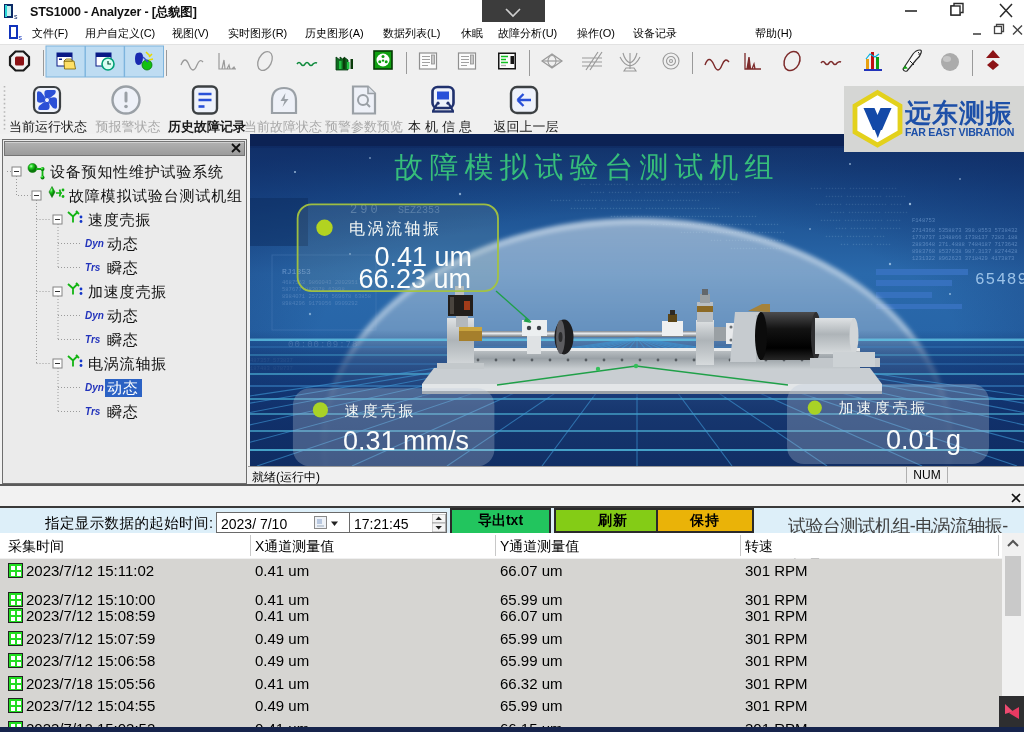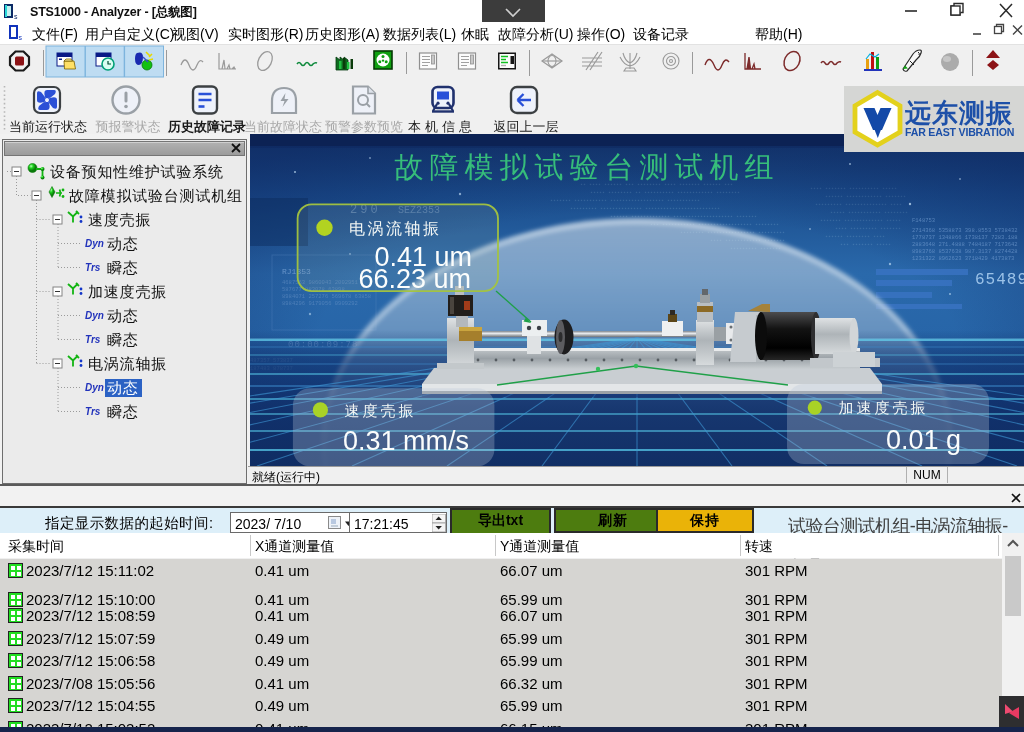--- a/index.html
+++ b/index.html
@@ -34,21 +34,21 @@
   <rect x="52" y="6" width="9" height="9" fill="#fff" stroke="#2a2a2a" stroke-width="1.4"></rect>
   <path d="M101 4 l12 13 M113 4 l-12 13" stroke="#2a2a2a" stroke-width="1.5"></path>
 </svg>
 
 <div class="abs" style="left:0;top:22px;width:1024px;height:22px;background:#ffffff;"></div>
 <svg class="abs" style="left:8px;top:25px;" width="15" height="16" viewBox="0 0 15 16">
   <rect x="1" y="0" width="9" height="14" fill="#1133bb"></rect>
   <rect x="3" y="2" width="5" height="10" fill="#ffffff"></rect>
   <text x="10.5" y="15" font-size="7" fill="#1133bb">s</text>
 </svg>
-<div class="abs" style="left:0;top:26px;width:1024px;height:16px;font-size:14px;color:#000;">
+<div class="abs" style="left:0;top:26px;width:1024px;height:16px;font-size:11px;color:#000;">
   <span class="abs" style="left:32px;">文件(F)</span>
   <span class="abs" style="left:85px;">用户自定义(C)</span>
   <span class="abs" style="left:172px;">视图(V)</span>
   <span class="abs" style="left:228px;">实时图形(R)</span>
   <span class="abs" style="left:305px;">历史图形(A)</span>
   <span class="abs" style="left:383px;">数据列表(L)</span>
   <span class="abs" style="left:461px;">休眠</span>
   <span class="abs" style="left:498px;">故障分析(U)</span>
   <span class="abs" style="left:577px;">操作(O)</span>
   <span class="abs" style="left:633px;">设备记录</span>
@@ -688,40 +688,40 @@
 </svg>
 
 <div class="abs" style="left:0;top:484px;width:1024px;height:2px;background:#5a5a5a;"></div>
 <div class="abs" style="left:0;top:486px;width:1024px;height:20px;background:#f2f2f2;border-bottom:2px solid #3a3a3a;box-sizing:content-box;"></div>
 <svg class="abs" style="left:1010px;top:493px;" width="13" height="11" viewBox="0 0 13 11">
   <path d="M2 1 l8 8 M10 1 l-8 8" stroke="#111" stroke-width="1.7"></path>
 </svg>
 
 <div class="abs" style="left:0;top:508px;width:1024px;height:25px;background:#ddeff9;"></div>
 <div class="abs" style="left:45px;top:514px;font-size:14.5px;color:#000;letter-spacing:0.4px;">指定显示数据的起始时间:</div>
-<div class="abs" style="left:216px;top:512px;width:146px;height:21px;background:#fff;border:1px solid #6a6a6a;box-sizing:border-box;margin-left:14px;">
+<div class="abs" style="left:216px;top:512px;width:146px;height:21px;background:#fff;border:1px solid #6a6a6a;box-sizing:border-box;">
   <span class="abs" style="left:4px;top:3px;font-size:14px;color:#000;">2023/ 7/10</span>
   <svg class="abs" style="left:95px;top:3px;" width="30" height="14" viewBox="0 0 30 14">
     <rect x="2.5" y="0.5" width="12" height="12" fill="#eef2f8" stroke="#8a8a8a"></rect>
     <rect x="5" y="3" width="5" height="5" fill="#b8c8e0"></rect>
     <path d="M5 10 h7" stroke="#9ab" stroke-width="1"></path>
     <path d="M19 5.5 l3.5 4.5 l3.5 -4.5z" fill="#222"></path>
   </svg>
 </div>
 <div class="abs" style="left:349px;top:512px;width:98px;height:21px;background:#fff;border:1px solid #6a6a6a;box-sizing:border-box;">
   <span class="abs" style="left:4px;top:3px;font-size:14px;color:#000;">17:21:45</span>
   <svg class="abs" style="left:82px;top:0.5px;" width="14" height="18" viewBox="0 0 14 18">
     <rect x="0" y="0" width="13.5" height="9" fill="#f4f4f4" stroke="#9a9a9a" stroke-width="0.8"></rect>
     <rect x="0" y="9" width="13.5" height="9" fill="#f4f4f4" stroke="#9a9a9a" stroke-width="0.8"></rect>
     <path d="M3.5 6 l3.2 -3.5 l3.2 3.5z" fill="#222"></path>
     <path d="M3.5 12 l3.2 3.5 l3.2 -3.5z" fill="#222"></path>
   </svg>
 </div>
-<div class="abs" style="left:450px;top:508px;width:101px;height:41px;background:#4d7c0f;border:2px solid #2a2a2a;box-sizing:border-box;font-size:14px;font-weight:700;color:#000;text-align:center;line-height:21px;">导出txt</div>
-<div class="abs" style="left:554px;top:508px;width:118px;height:25px;background:#4d7c0f;border:2px solid #2a2a2a;box-sizing:border-box;font-size:14px;font-weight:700;color:#000;text-align:center;line-height:21px;letter-spacing:1px;">刷新</div>
+<div class="abs" style="left:450px;top:508px;width:101px;height:41px;background:#22c55e;border:2px solid #2a2a2a;box-sizing:border-box;font-size:14px;font-weight:700;color:#000;text-align:center;line-height:21px;">导出txt</div>
+<div class="abs" style="left:554px;top:508px;width:118px;height:25px;background:#84cc16;border:2px solid #2a2a2a;box-sizing:border-box;font-size:14px;font-weight:700;color:#000;text-align:center;line-height:21px;letter-spacing:1px;">刷新</div>
 <div class="abs" style="left:656px;top:508px;width:98px;height:25px;background:#eab308;border:2px solid #2a2a2a;box-sizing:border-box;font-size:14px;font-weight:700;color:#000;text-align:center;line-height:21px;letter-spacing:1px;">保持</div>
 <div class="abs" style="left:788px;top:514px;font-size:18px;color:#404040;letter-spacing:-0.6px;">试验台测试机组-电涡流轴振-动态</div>
 
 <div class="abs" style="left:0;top:533px;width:1024px;height:25px;background:#ffffff;"></div>
 <div class="abs" style="left:0;top:538px;width:1024px;font-size:14px;color:#000;">
   <span class="abs" style="left:8px;text-align:center;">采集时间</span>
   <span class="abs" style="left:255px;">X通道测量值</span>
   <span class="abs" style="left:500px;">Y通道测量值</span>
   <span class="abs" style="left:745px;">转速</span>
 </div>
@@ -772,21 +772,21 @@
       </div>
   <div class="trow" style="top:90px;">
         <span class="ticon"></span>
         <span class="c0">2023/7/12 15:06:58</span>
         <span class="c1">0.49 um</span>
         <span class="c2">65.99 um</span>
         <span class="c3">301 RPM</span>
       </div>
   <div class="trow" style="top:112.5px;">
         <span class="ticon"></span>
-        <span class="c0">2023/7/08 15:05:56</span>
+        <span class="c0">2023/7/18 15:05:56</span>
         <span class="c1">0.41 um</span>
         <span class="c2">66.32 um</span>
         <span class="c3">301 RPM</span>
       </div>
   <div class="trow" style="top:135px;">
         <span class="ticon"></span>
         <span class="c0">2023/7/12 15:04:55</span>
         <span class="c1">0.49 um</span>
         <span class="c2">65.99 um</span>
         <span class="c3">301 RPM</span>

